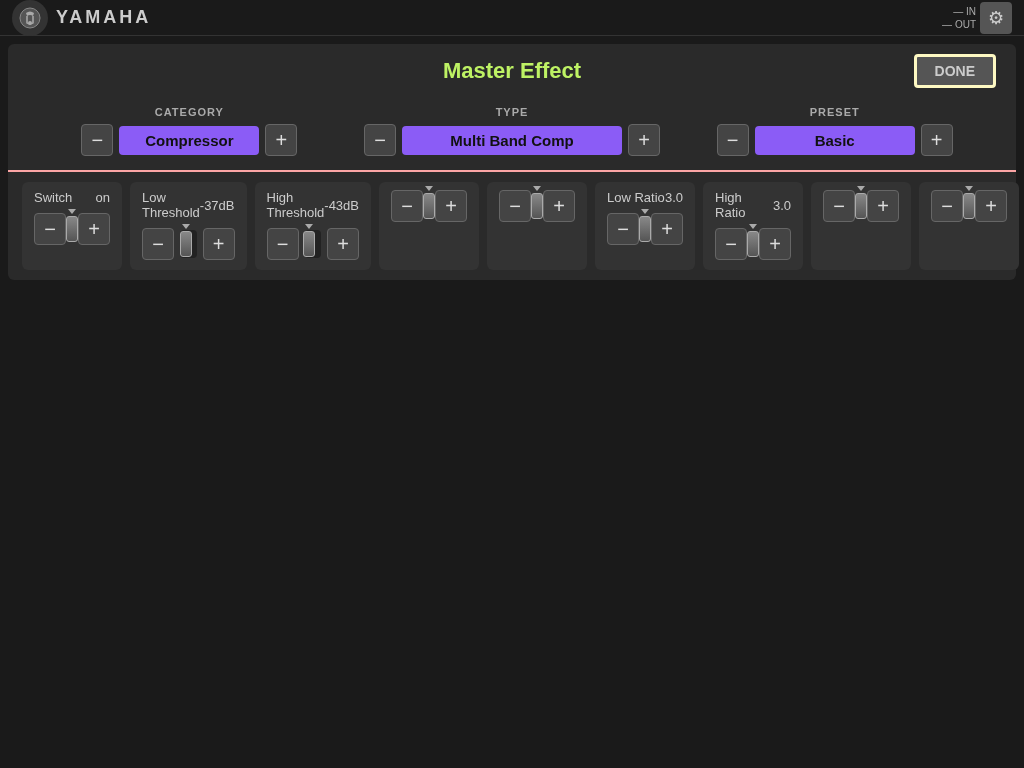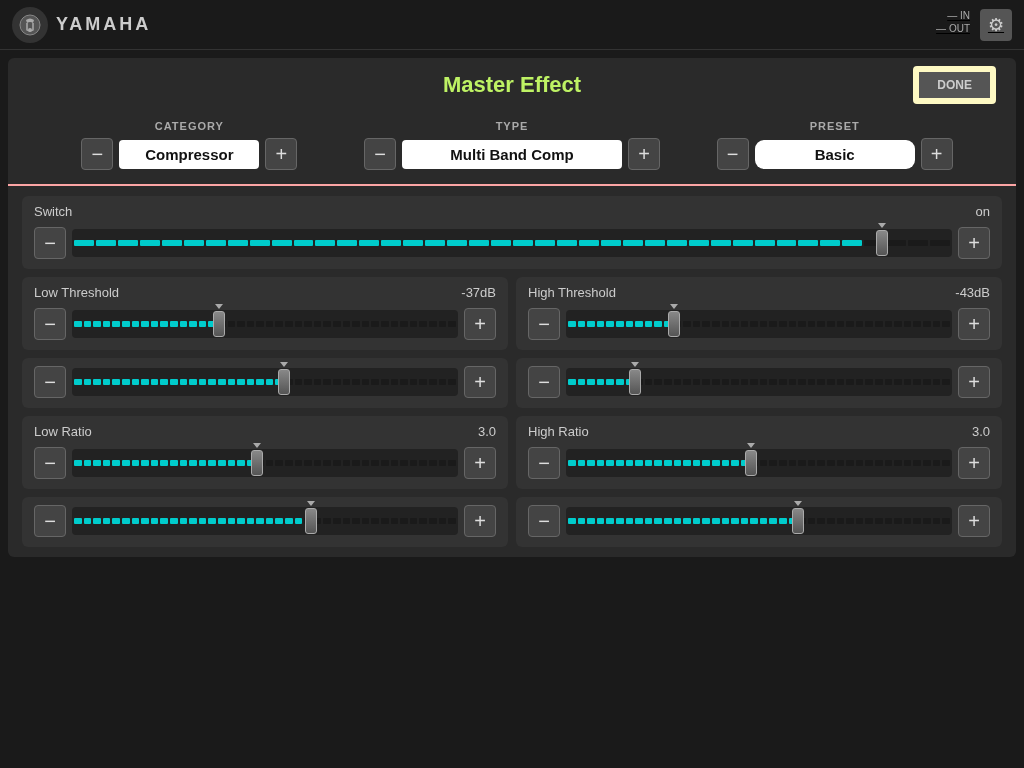--- a/index.html
+++ b/index.html
@@ -7,21 +7,21 @@
       width: 1024px;
       height: 768px;
       background: #1a1a1a;
       font-family: Arial, sans-serif;
       overflow: hidden;
     }
 
     
     .header {
       background: #1a1a1a;
-      height: 50px;
+      height: 36px;
       display: flex;
       align-items: center;
       padding: 0 12px;
       border-bottom: 1px solid #333;
     }
     .yamaha-logo {
       display: flex;
       align-items: center;
       gap: 8px;
     }
@@ -39,22 +39,22 @@
     }
     .yamaha-logo .brand-text {
       color: #ccc;
       font-size: 18px;
       font-weight: bold;
       letter-spacing: 3px;
     }
     .header-right {
       margin-left: auto;
       display: flex;
-      gap: 10px;
-      text-decoration: underline;
+      align-items: center;
+      gap: 4px;
     }
     .in-out-label {
       color: #aaa;
       font-size: 10px;
       line-height: 1.3;
       text-align: right;
     }
     .gear-icon {
       width: 32px;
       height: 32px;
@@ -87,23 +87,23 @@
     .title-text {
       color: #bef264;
       font-size: 22px;
       font-weight: bold;
       text-align: right;
     }
     .done-button {
       position: absolute;
       right: 20px;
       background: #555;
-      border: 6px solid #fef9c3;
+      border: 3px solid #fef9c3;
       color: #ccc;
-      font-size: 12px;
+      font-size: 14px;
       font-weight: bold;
       padding: 6px 18px;
       border-radius: 4px;
       cursor: pointer;
     }
 
     
     .selector-row {
       display: flex;
       align-items: center;
@@ -123,57 +123,56 @@
       font-weight: bold;
       letter-spacing: 1px;
       margin-bottom: 6px;
     }
     .selector-controls {
       display: flex;
       align-items: center;
       gap: 6px;
     }
     .sel-value {
-      background: #ffffff;
+      background: #8b5cf6;
       border: none;
       color: #111;
       font-size: 15px;
       font-weight: bold;
       padding: 6px 16px;
       border-radius: 4px;
       min-width: 140px;
       text-align: center;
     }
     .sel-value.wide {
       min-width: 220px;
     }
     .sel-value.preset {
       min-width: 160px;
-      border-radius: 9px;
     }
     .btn-round {
       width: 32px;
       height: 32px;
       background: #444;
       border: 1px solid #666;
       border-radius: 4px;
       color: #ddd;
       font-size: 20px;
       display: flex;
       align-items: center;
       justify-content: center;
       cursor: pointer;
       line-height: 1;
     }
 
     
     .content-area {
       padding: 10px 14px;
       display: flex;
-      flex-direction: column;
+      flex-direction: row;
       gap: 8px;
     }
 
     
     .slider-panel {
       background: #333;
       border-radius: 6px;
       padding: 8px 12px 10px;
     }
     .slider-panel-row {

